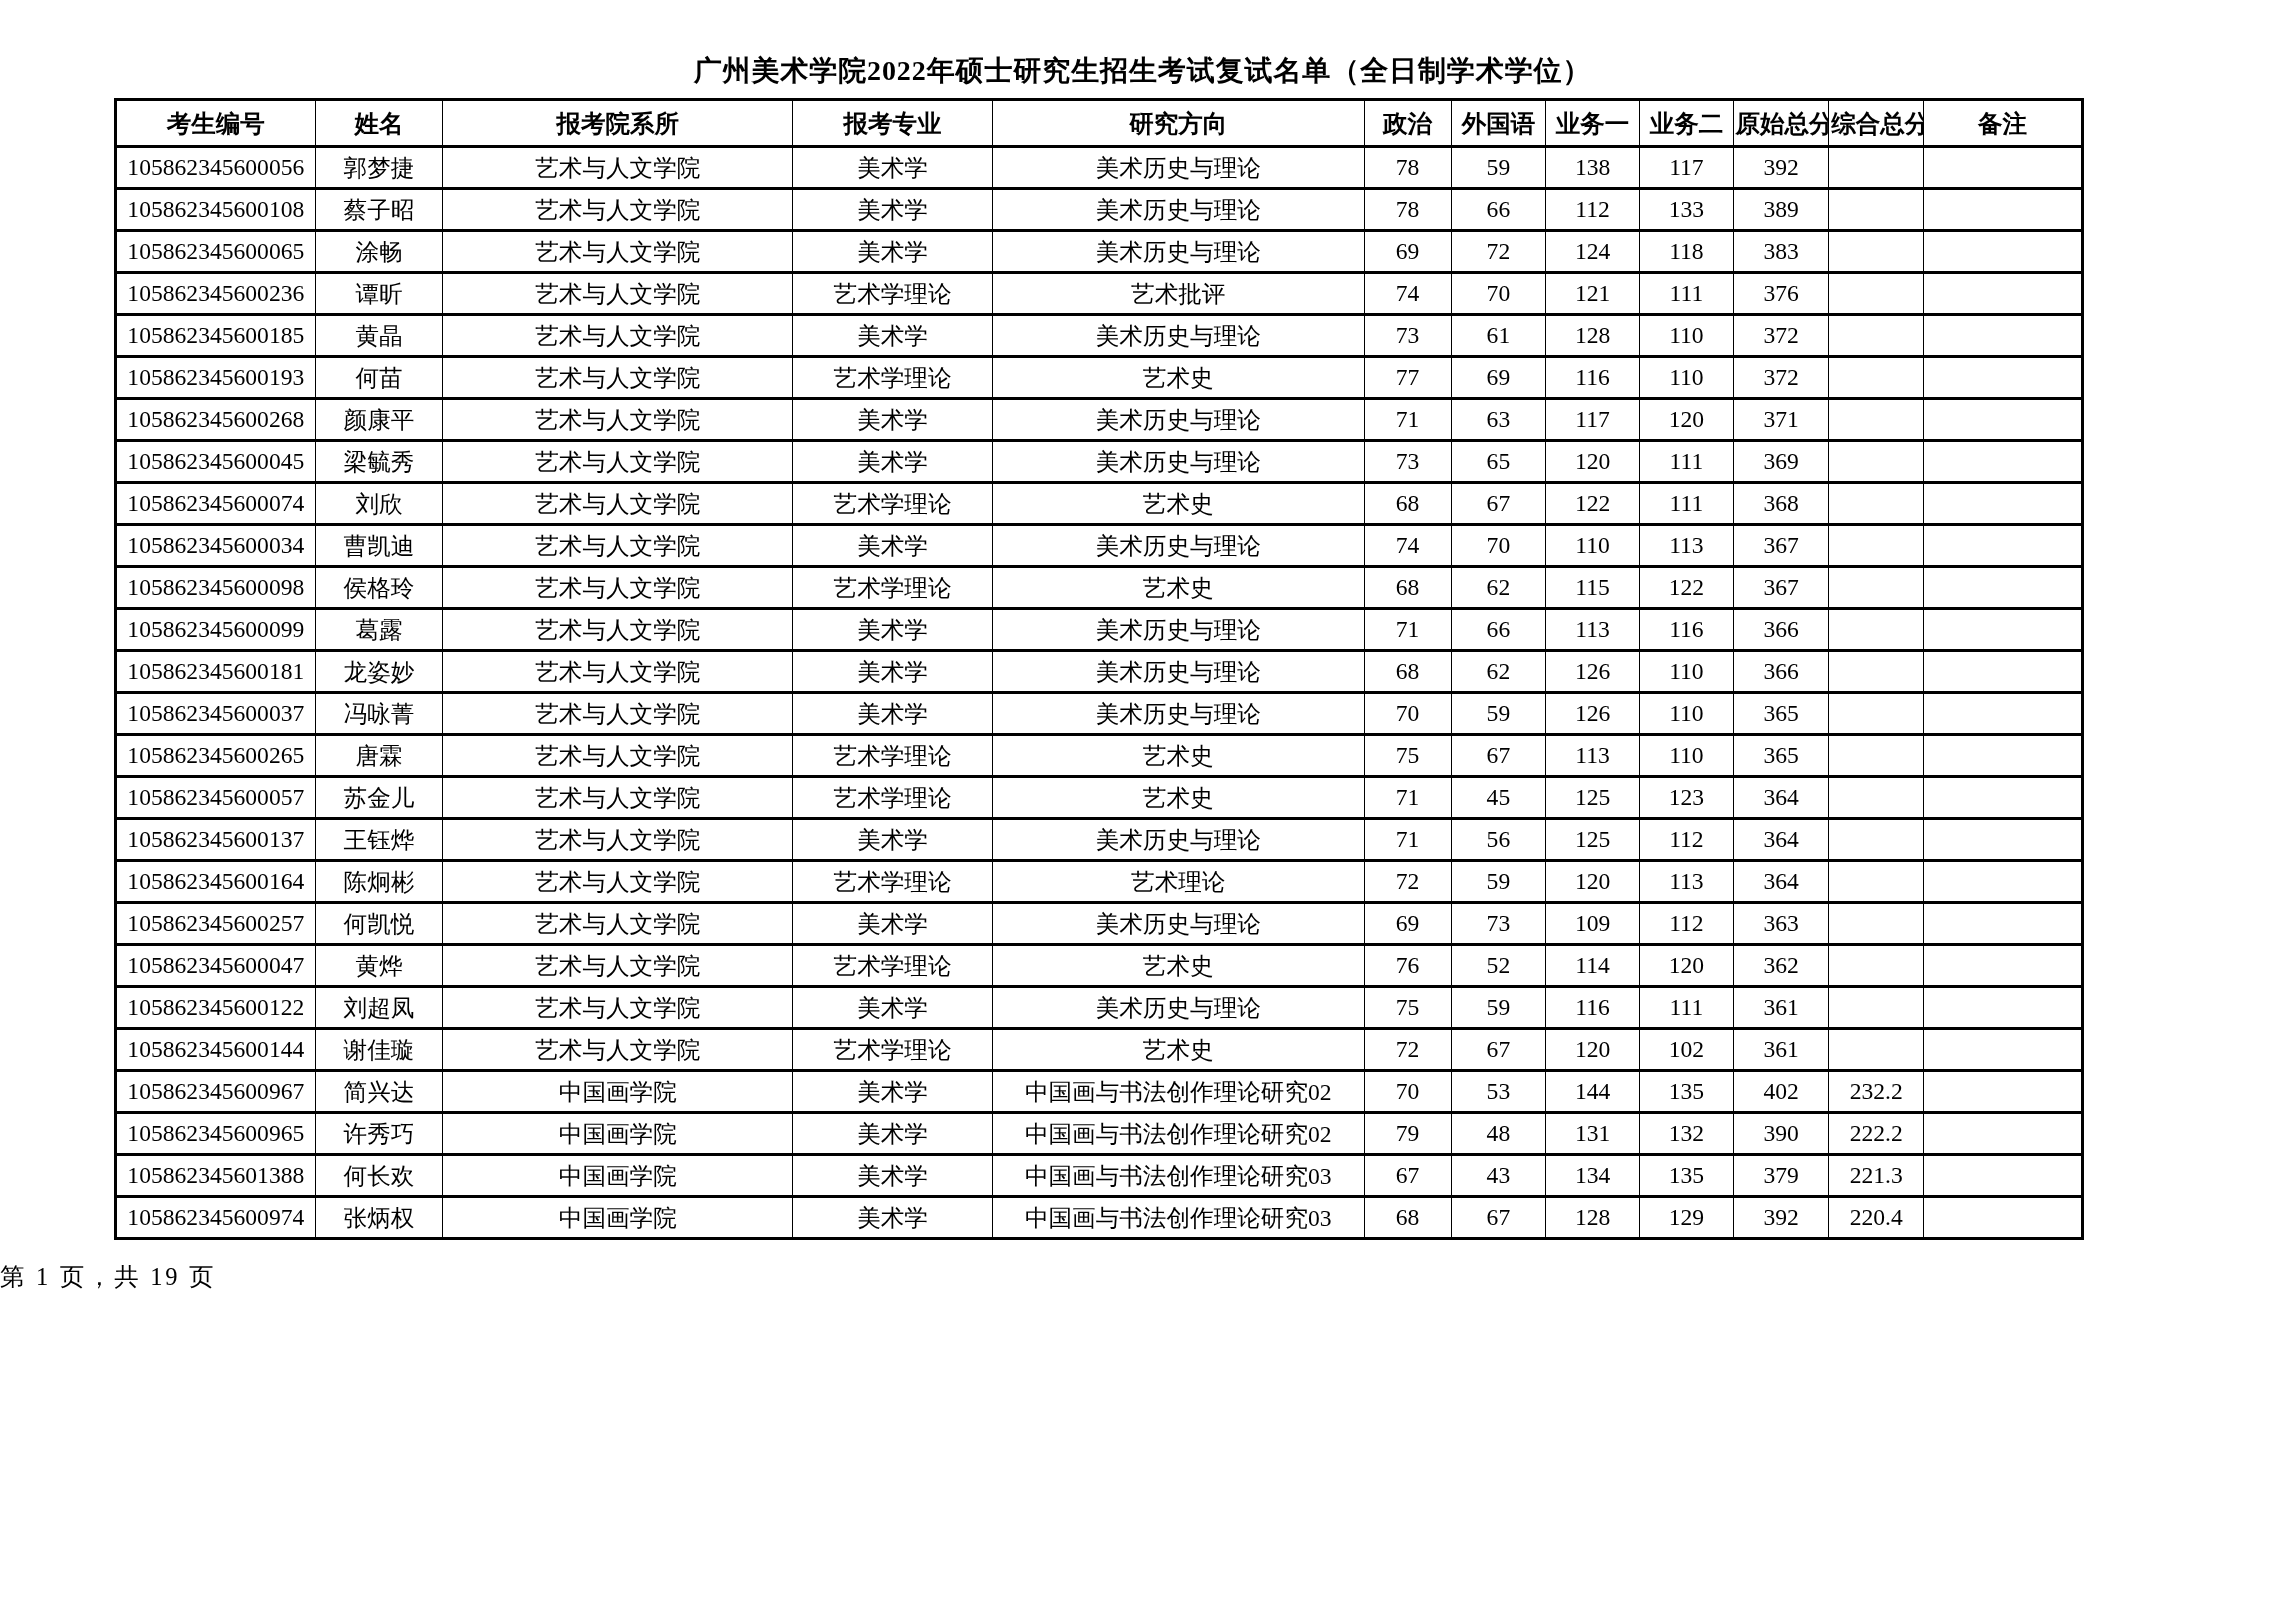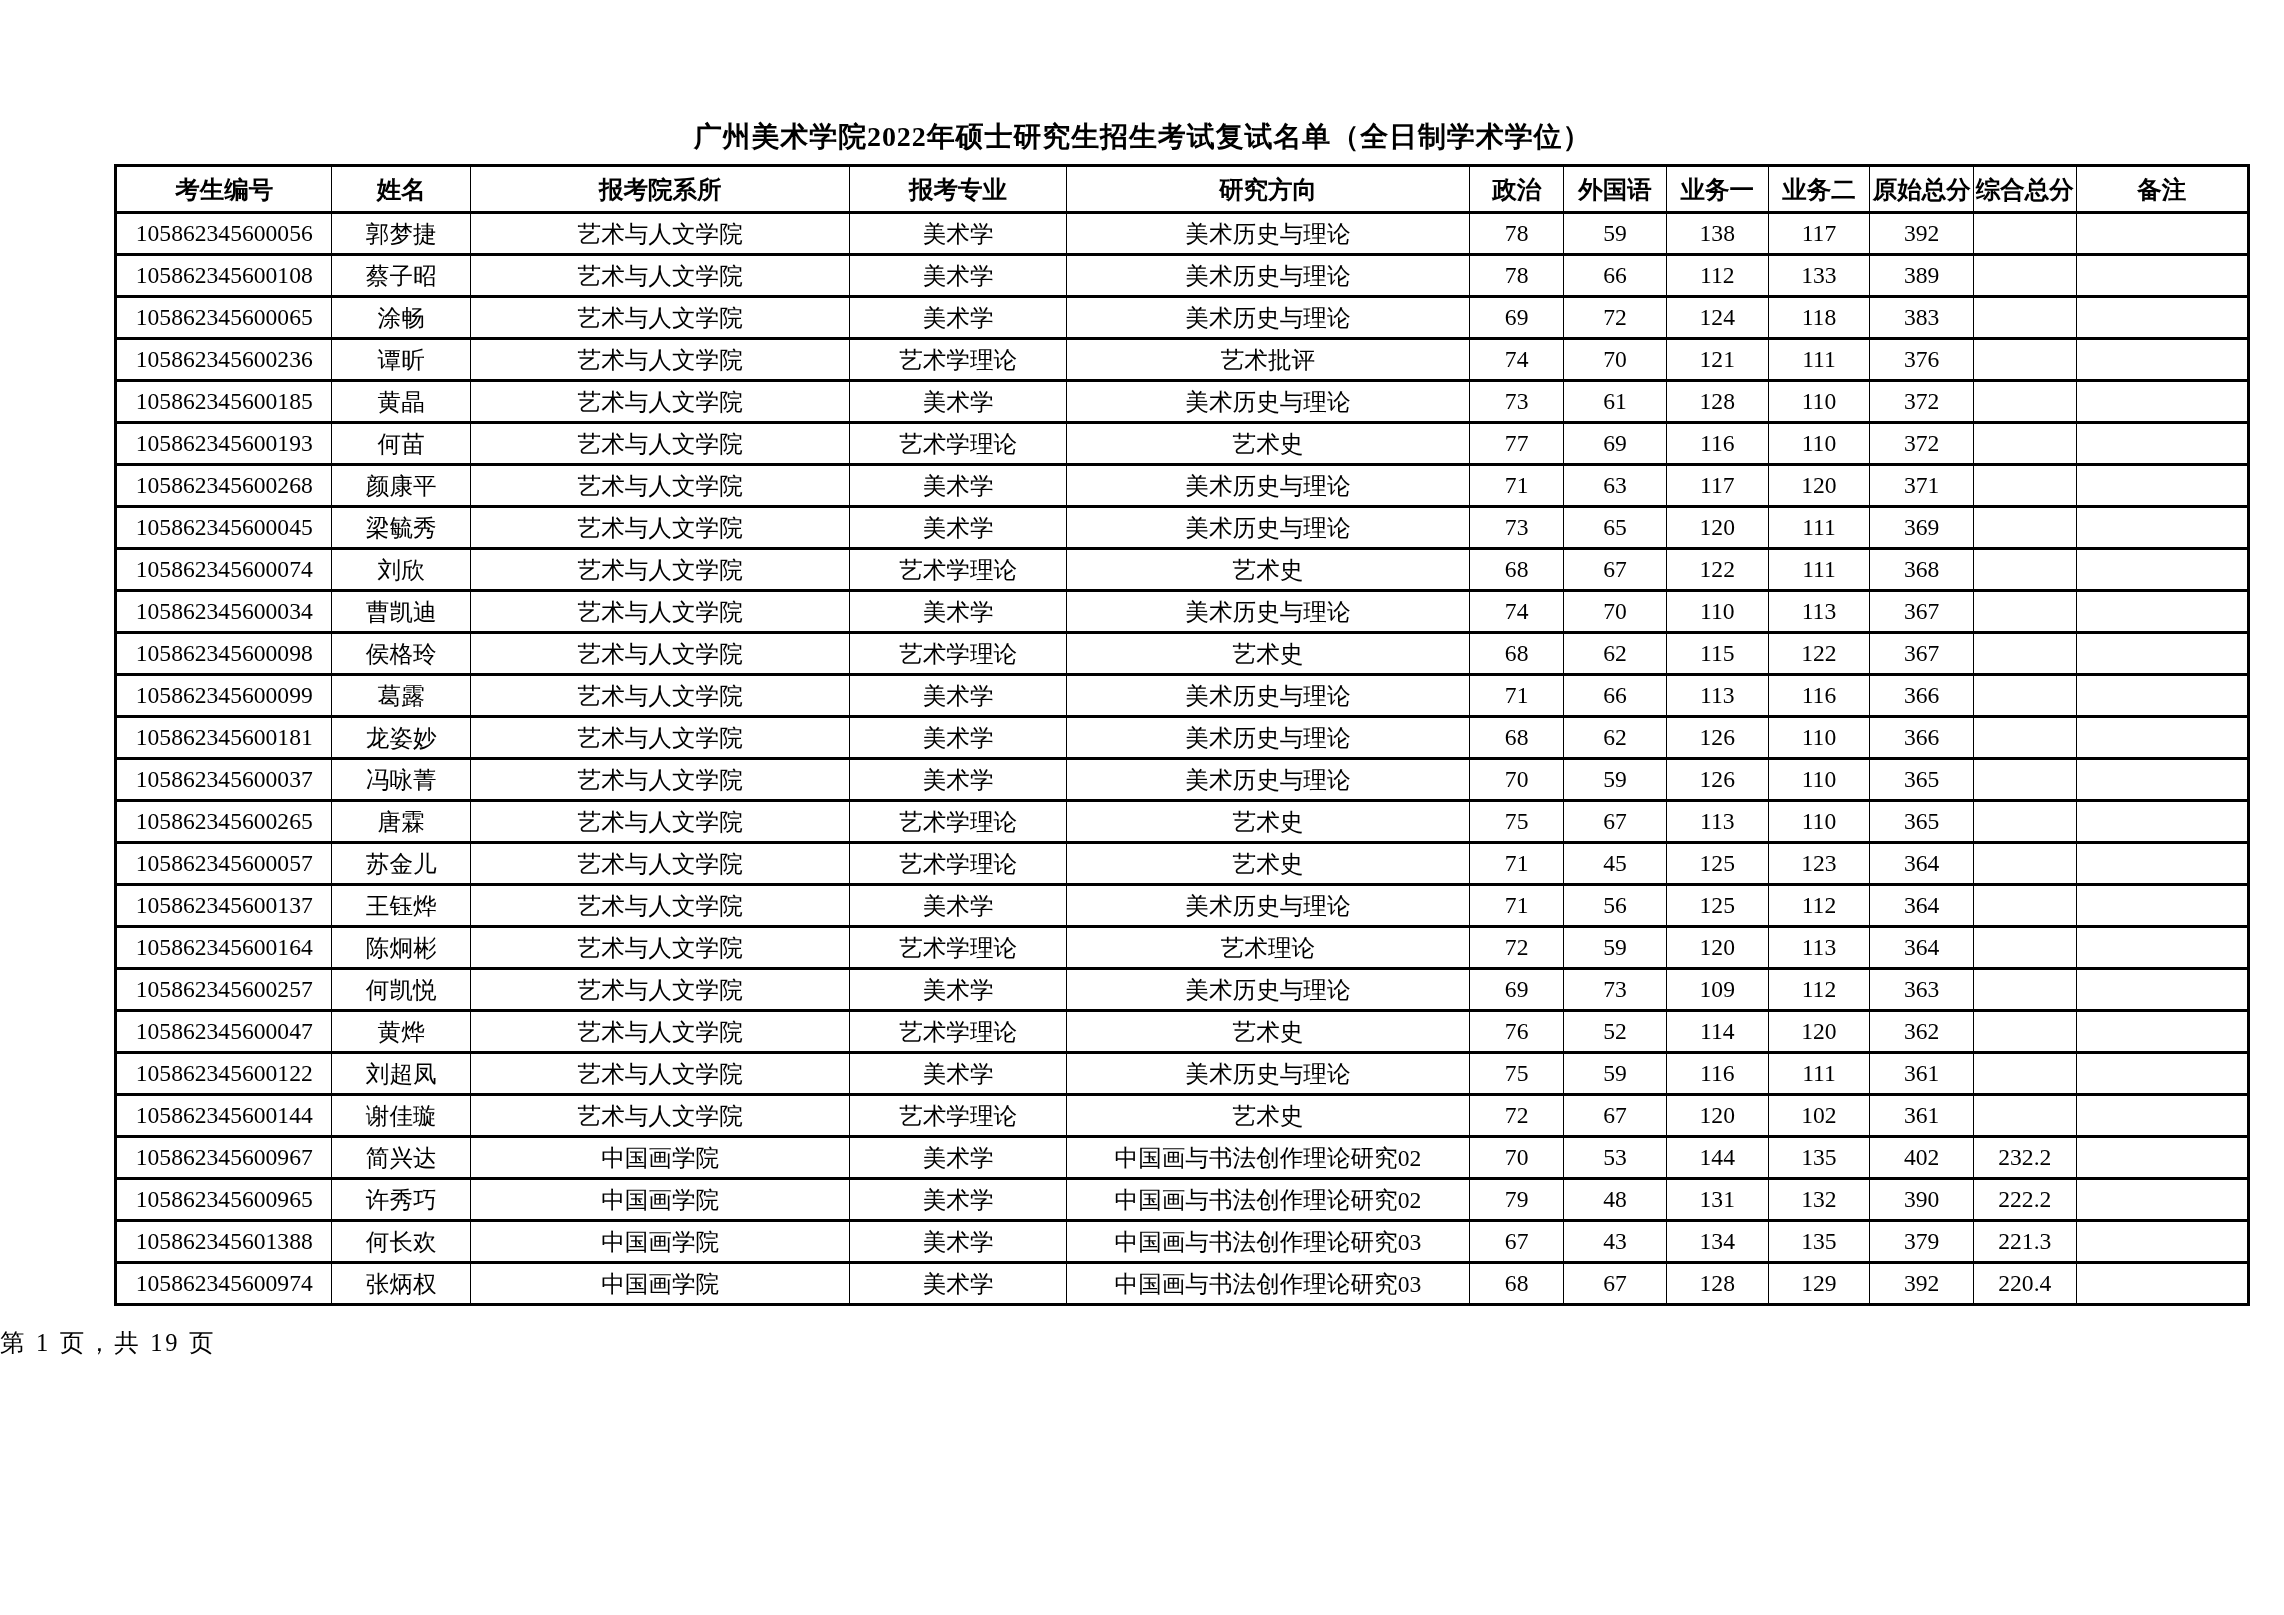--- a/index.html
+++ b/index.html
@@ -14,32 +14,32 @@
     color: #000000;
   }
   .page {
     position: relative;
     width: 2285px;
     height: 1616px;
     background: #ffffff;
     overflow: hidden;
   }
   .title {
-    padding-top: 118px;
+    padding-top: 52px;
     text-align: center;
     font-size: 28px;
     font-weight: bold;
     letter-spacing: 0.9px;
     margin-bottom: 8.2px;
   }
   table.roster {
     border-collapse: collapse;
     table-layout: fixed;
     margin-left: 114px;
-    width: 2136px;
+    width: 1970px;
     border: 3.6px solid #000000;
   }
   table.roster th, table.roster td {
     border-left: 1.8px solid #000000;
     border-right: 1.8px solid #000000;
     border-top: 3.6px solid #000000;
     border-bottom: 3.6px solid #000000;
     text-align: center;
     vertical-align: middle;
     padding: 0 1.8px;

